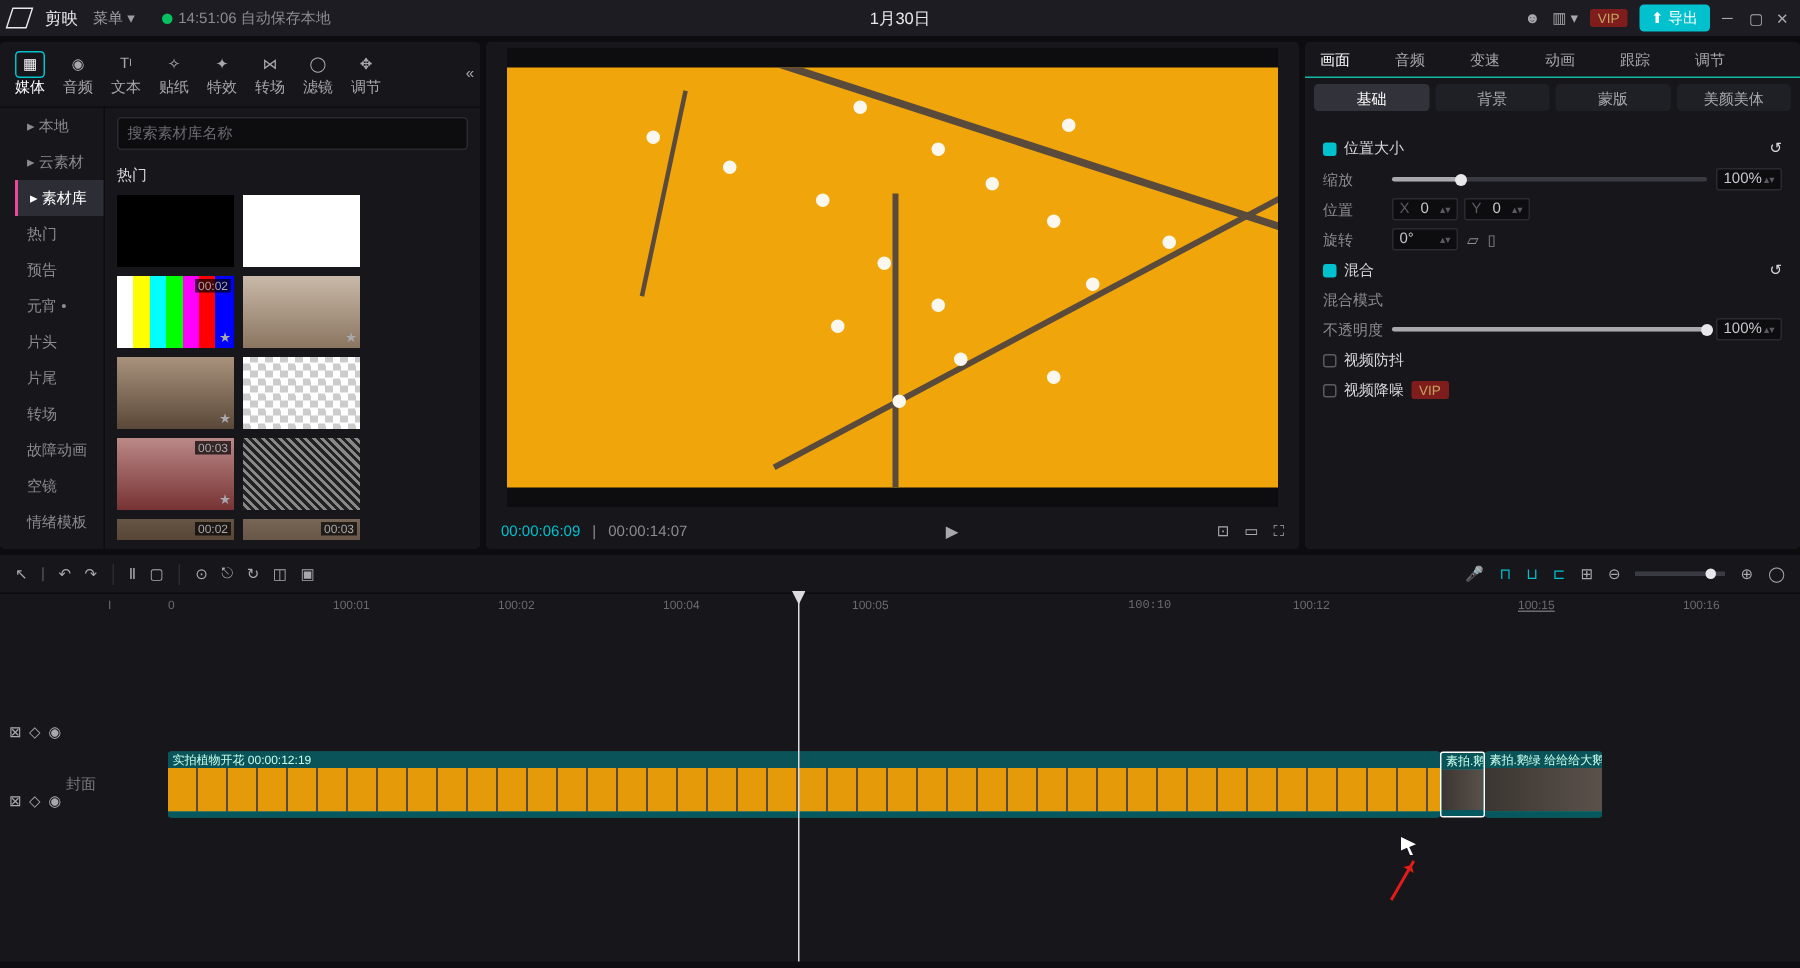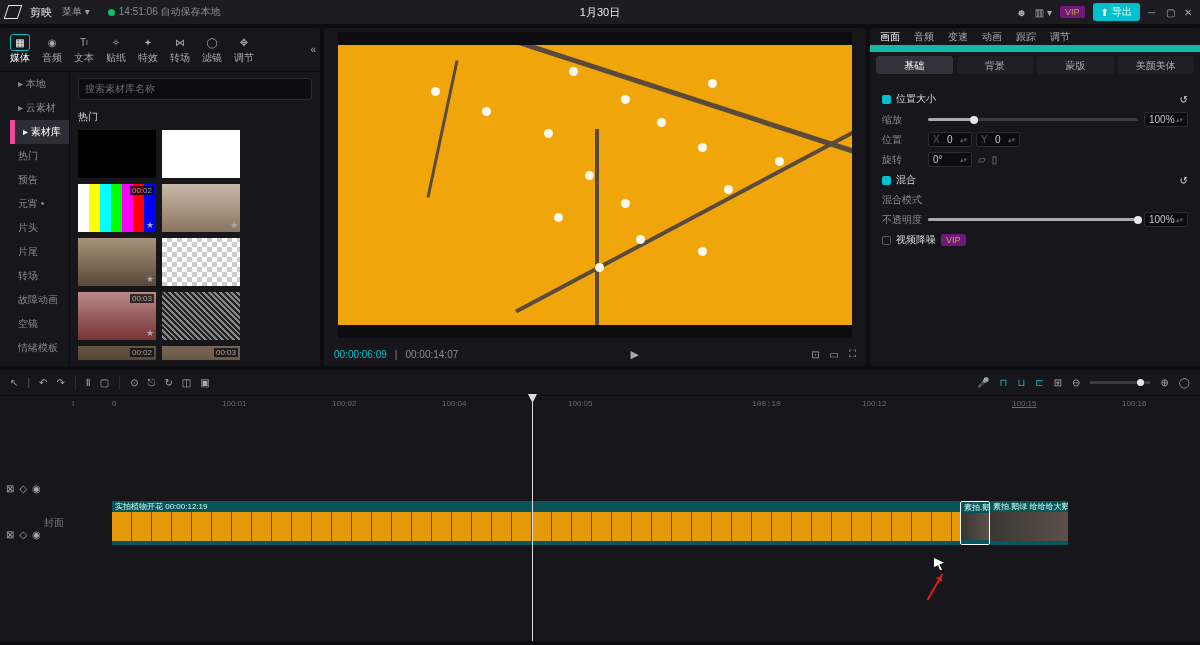--- a/index.html
+++ b/index.html
@@ -7,40 +7,40 @@
 
 
 .titlebar { height: 24px; background: #1c1c22; display: flex; align-items: center; padding: 0 6px; gap: 10px; }
 .titlebar .logo { width: 14px; height: 14px; border: 1.5px solid #e8e8ec; transform: skewX(-18deg); }
 .titlebar .brand { color: #e8e8ec; font-size: 11px; }
 .titlebar .menu { color: #9c9ca2; }
 .titlebar .autosave { color: #8b8b92; margin-left: 8px; display: flex; align-items: center; gap: 4px; }
 .titlebar .autosave-dot { width: 7px; height: 7px; background: #07c160; border-radius: 50%; }
 .titlebar .title { position: absolute; left: 50%; transform: translateX(-50%); color: #e8e8ec; font-size: 11px; }
 .titlebar .right { margin-left: auto; display: flex; align-items: center; gap: 8px; }
-.vip-tag { background: #701a75; color: #c5a461; padding: 1px 5px; border-radius: 2px; font-size: 9px; }
+.vip-tag { background: #7f1d1d; color: #c5a461; padding: 1px 5px; border-radius: 2px; font-size: 9px; }
 .export-btn { background: #00c1cd; color: #fff; padding: 2px 8px; border-radius: 3px; display: flex; align-items: center; gap: 3px; }
 .win-btn { width: 10px; height: 10px; color: #a8a8ad; }
 
 
 .main { display: grid; grid-template-columns: 320px 542px 1fr; grid-template-rows: 338px 1fr; height: calc(100vh - 24px); gap: 4px; padding: 4px 0; }
 .panel { background: #16161b; border-radius: 3px; overflow: hidden; display: flex; flex-direction: column; }
 
 .module-row { height: 44px; display: flex; align-items: center; gap: 0; padding: 0 4px; border-bottom: 1px solid #0d0d0f; }
 .module-tab { width: 32px; text-align: center; cursor: pointer; }
 .module-tab .ico { width: 16px; height: 16px; margin: 0 auto; display: flex; align-items: center; justify-content: center; }
 .module-tab.active { color: #fff; }
 .module-tab.active .frame { border: 1px solid #00c1cd; border-radius: 3px; padding: 2px 4px; }
 .module-row .collapse { margin-left: auto; }
 
 
 .media-body { display: flex; flex: 1; min-height: 0; }
 .media-side { width: 60px; border-right: 1px solid #0d0d0f; margin-left: 10px; }
 .media-side .cat { padding: 5px 8px; cursor: pointer; color: #8b8b92; }
-.media-side .cat.active { background: #2d2d36; color: #fff; border-left: 5px solid #ec4899; }
+.media-side .cat.active { background: #2d2d36; color: #fff; border-left: 2px solid #ec4899; }
 .media-main { flex: 1; padding: 6px 8px; overflow: hidden; display: flex; flex-direction: column; }
 .search { background: #0d0d0f; border: 1px solid #2a2a30; border-radius: 3px; padding: 3px 6px; color: #6a6a70; margin-bottom: 6px; }
 .section-title { color: #d8d8dc; margin: 4px 0 6px; }
 .thumb-grid { display: grid; grid-template-columns: repeat(2, 78px); gap: 6px; overflow-y: auto; }
 .thumb { width: 78px; height: 48px; background: #000; position: relative; cursor: pointer; }
 .thumb .dur { position: absolute; top: 2px; right: 2px; background: rgba(0,0,0,.7); padding: 0 2px; font-size: 8px; }
 .thumb .fav { position: absolute; bottom: 2px; right: 2px; font-size: 9px; }
 
 
 .preview-head { height: 24px; display: flex; align-items: center; padding: 0 8px; }
@@ -50,21 +50,21 @@
 .preview-img { width: 100%; height: 280px; background: #f0a60b; position: relative; overflow: hidden; }
 .branch { position: absolute; background: #594a3c; }
 .flower { position: absolute; width: 9px; height: 9px; background: #faf8ee; border-radius: 50%; }
 .preview-foot { height: 24px; display: flex; align-items: center; padding: 0 10px; gap: 8px; }
 .tc-cur { color: #00c1cd; }
 .tc-sep, .tc-tot { color: #8b8b92; }
 .play-btn { margin: 0 auto; font-size: 11px; cursor: pointer; }
 .pf-right { display: flex; gap: 10px; align-items: center; }
 
 
-.insp-tabs { height: 24px; display: flex; align-items: center; gap: 14px; padding: 0 10px; border-bottom: 7px solid #14b8a6; }
+.insp-tabs { height: 24px; display: flex; align-items: center; gap: 30px; padding: 0 10px; border-bottom: 1px solid #14b8a6; }
 .insp-tabs .t { cursor: pointer; }
 .insp-tabs .t.active { color: #fff; }
 .insp-subtabs { height: 26px; display: flex; padding: 4px 6px; gap: 4px; }
 .insp-subtabs .st { flex: 1; text-align: center; background: #1f1f26; border-radius: 3px; padding: 3px 0; cursor: pointer; }
 .insp-subtabs .st.active { background: #32323b; color: #fff; }
 .insp-body { padding: 8px 12px; overflow-y: auto; }
 .group-head { display: flex; align-items: center; gap: 5px; color: #d8d8dc; margin: 6px 0; }
 .group-head .chk { width: 9px; height: 9px; background: #00c1cd; border-radius: 2px; }
 .group-head .reset { margin-left: auto; cursor: pointer; }
 .prop-row { display: flex; align-items: center; gap: 6px; margin: 5px 0; color: #8b8b92; }
@@ -339,20 +339,24 @@
             <div class="fill" style="width:100%"></div>
             <div class="knob" style="left:100%"></div>
           </div>
         <div class="num-field">
             <span>100%</span>
             <span class="step">▴▾</span>
           </div>
       </div>
       <div class="group-head">
         <span style="width:9px;height:9px;border:1px solid #5a5a60;border-radius:2px"></span>
+        <span>视频防抖</span>
+      </div>
+      <div class="group-head">
+        <span style="width:9px;height:9px;border:1px solid #5a5a60;border-radius:2px"></span>
         <span>视频降噪</span>
         <span class="vip-tag">VIP</span>
       </div>
     </div>
   </div>
 
   <div class="timeline-panel">
     <div class="tl-toolbar">
       <div class="grp">
         <span>↖</span>

